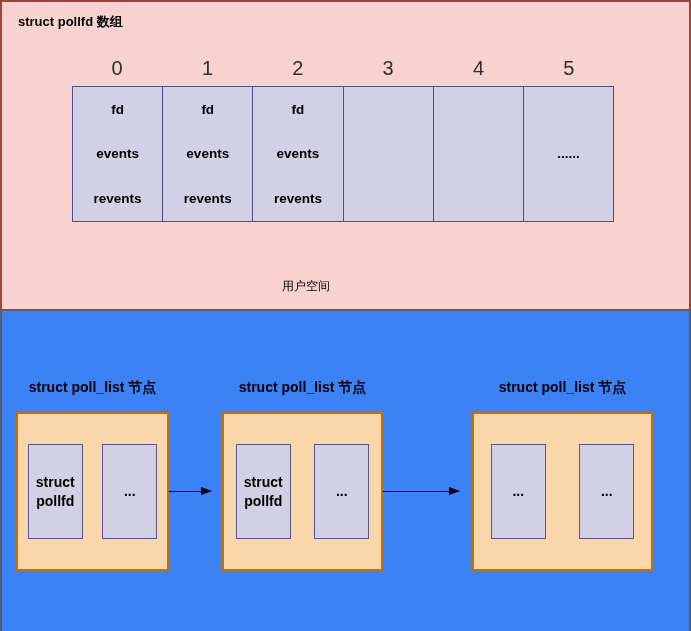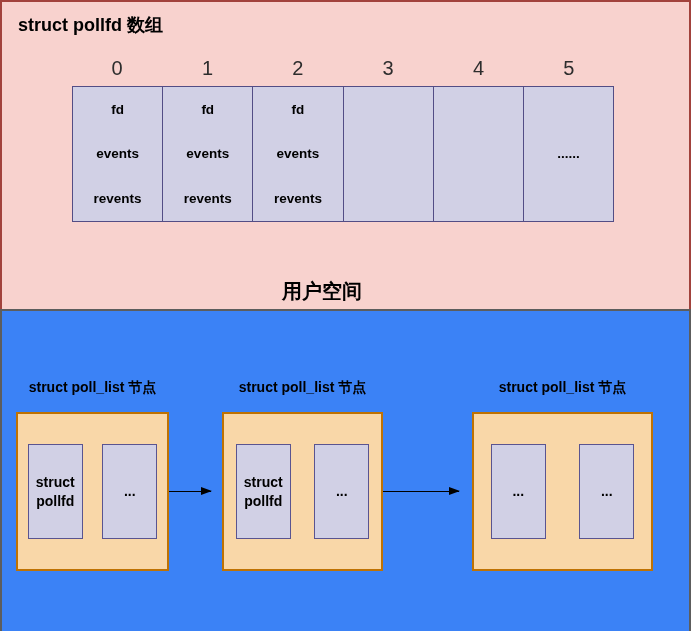--- a/index.html
+++ b/index.html
@@ -7,21 +7,21 @@
     position:relative;width:691px;height:631px;overflow:hidden;
     font-family:"Liberation Sans","DejaVu Sans",sans-serif;color:#000;
   }
   
   .user-space{
     position:absolute;left:0;top:0;width:691px;height:311px;
     background:#f8d2ce;border:2px solid #a2423c;box-sizing:border-box;
   }
   .main-title{
     position:absolute;left:16px;top:11px;
-    font-size:18px;font-weight:bold;white-space:nowrap;
+    font-size:13px;font-weight:bold;white-space:nowrap;
   }
   .indices{
     position:absolute;left:70px;top:54px;width:542px;height:24px;
     display:flex;
   }
   .idx{
     flex:1;text-align:center;font-size:20px;font-weight:400;color:#2d2d2d;
     line-height:24px;
   }
   .pollfd-array{
@@ -32,21 +32,21 @@
   .cell{
     flex:1;display:flex;flex-direction:column;justify-content:space-around;
     align-items:center;border-right:1.5px solid #534d85;box-sizing:border-box;
   }
   .cell:last-child{border-right:none;}
   .cell--center{justify-content:center;}
   .cell-row{
     font-size:13.5px;font-weight:bold;line-height:1;white-space:nowrap;
   }
   .space-label{
-    position:absolute;font-size:20px;font-weight:bold;white-space:nowrap;
+    position:absolute;font-size:12px;font-weight:normal;white-space:nowrap;
   }
   .space-label.user{left:280px;top:276px;}
   
   .kernel-space{
     position:absolute;left:0;top:309px;width:691px;height:346px;
     background:#3b82f6;border:2px solid #5d5d5d;box-sizing:border-box;
   }
   .node-title{
     position:absolute;top:68px;height:18px;text-align:center;
     font-size:14px;font-weight:bold;white-space:nowrap;

